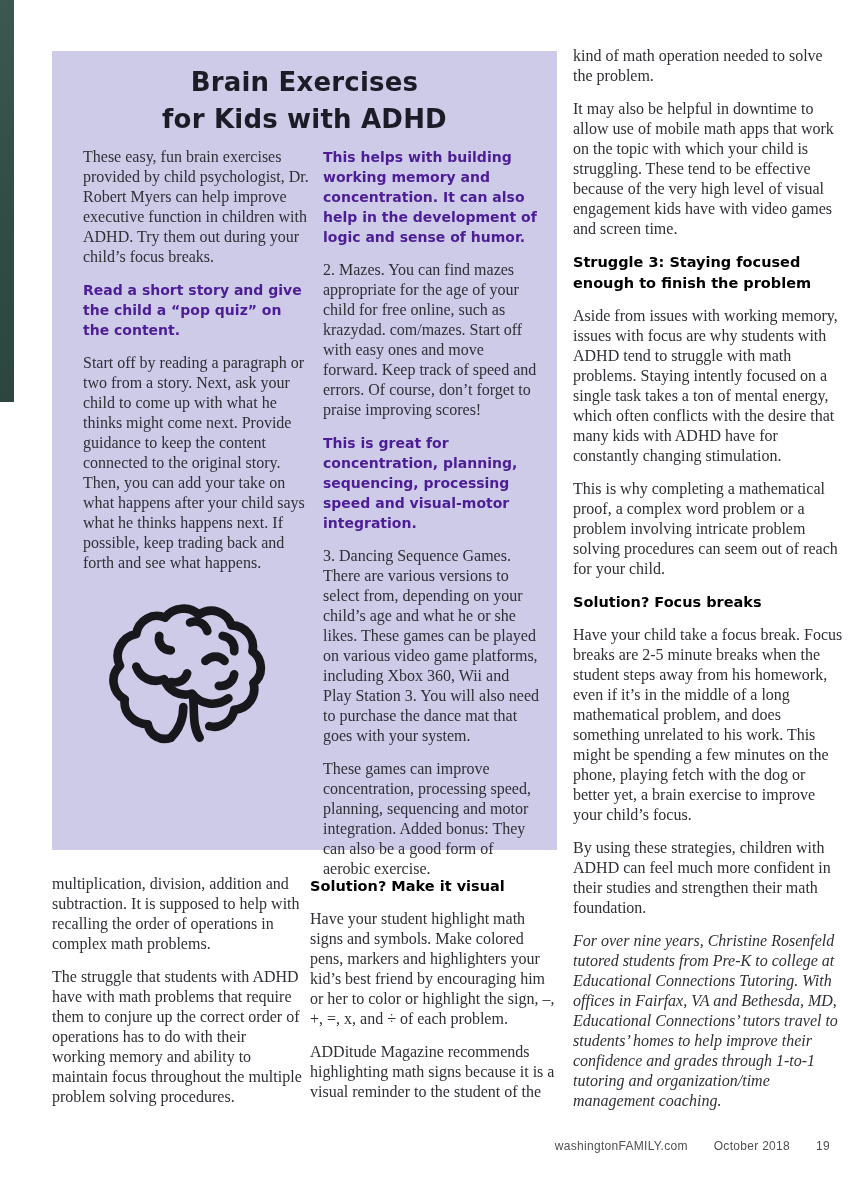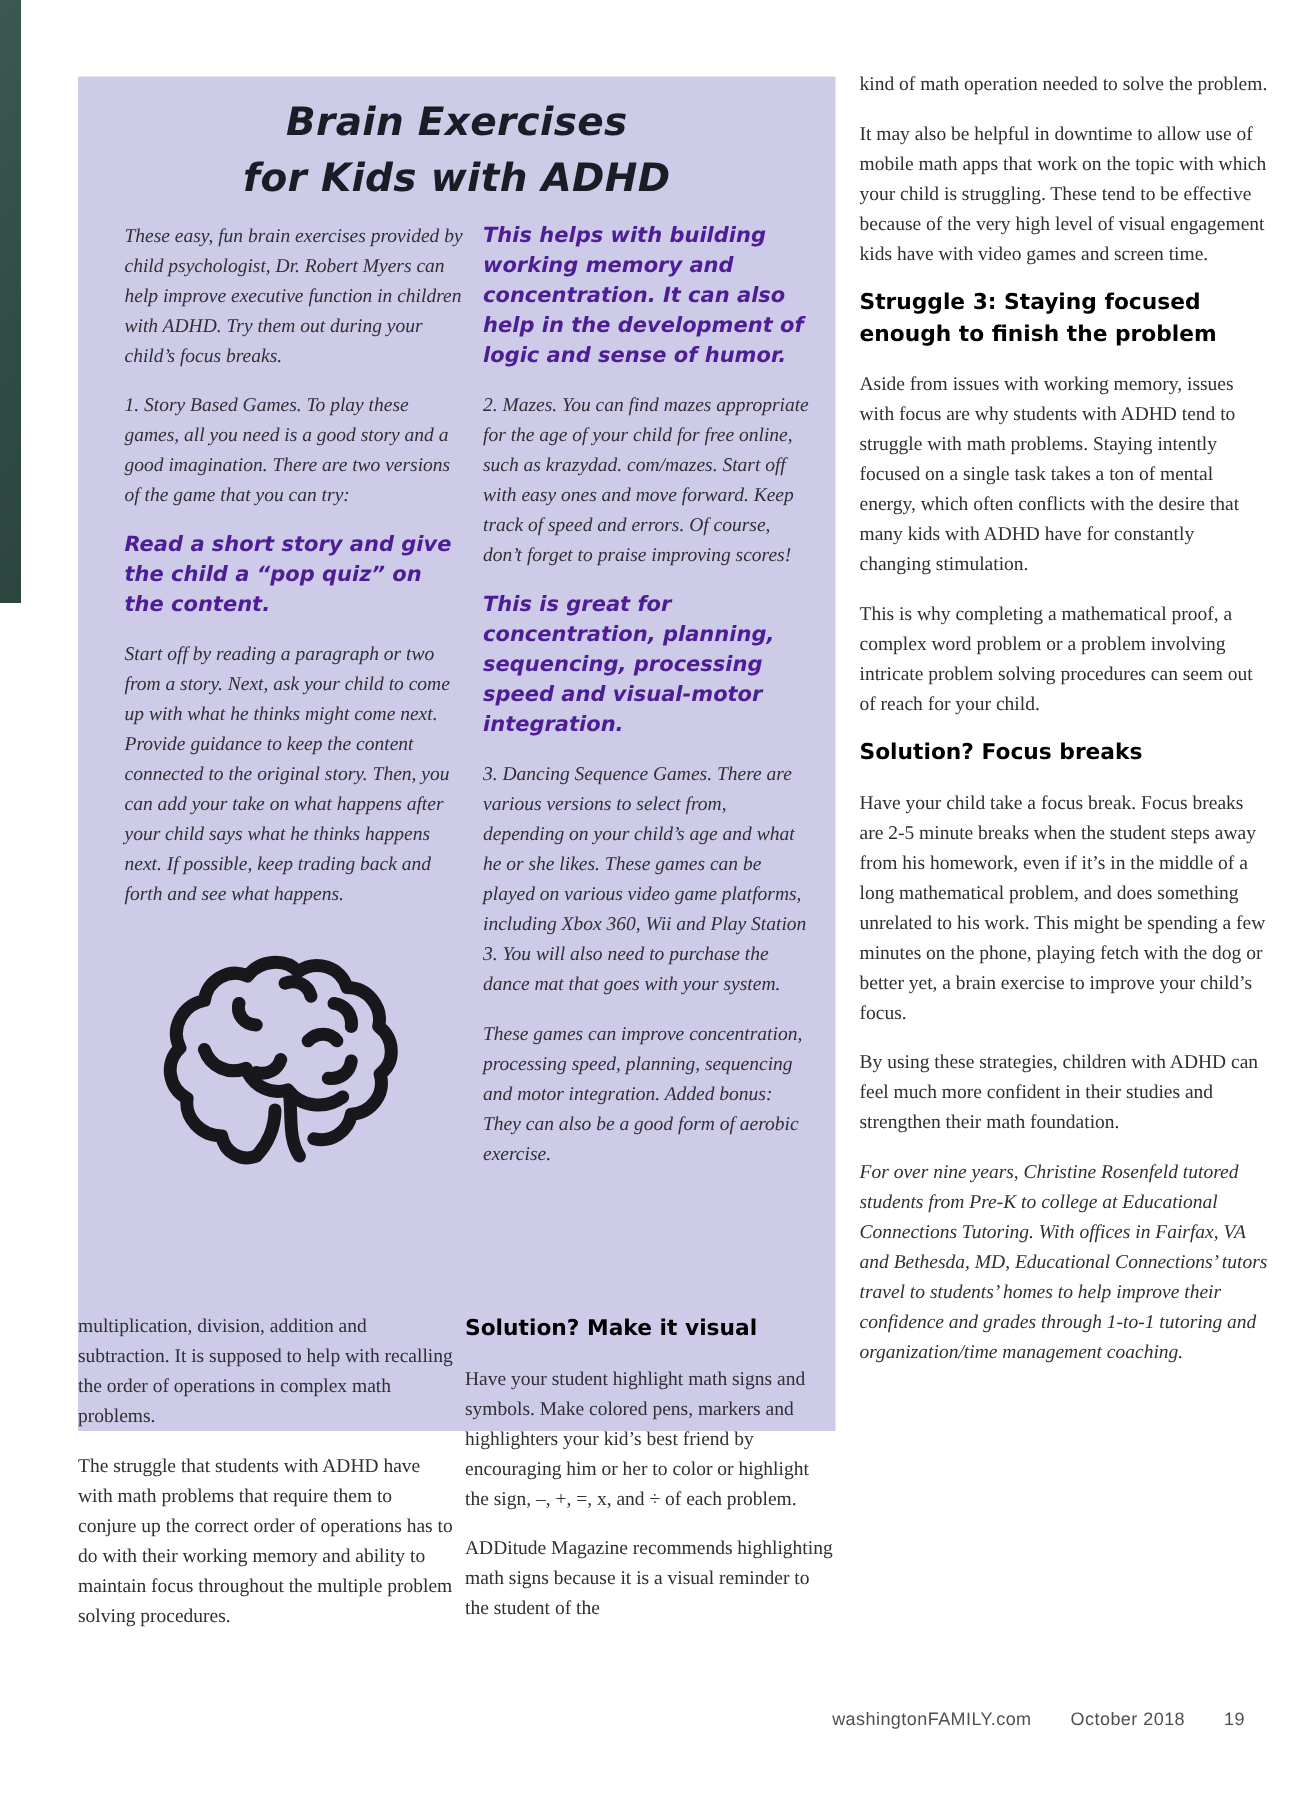--- a/index.html
+++ b/index.html
@@ -5,33 +5,33 @@
   html,body{margin:0;padding:0;}
   body{
     width:865px;height:1200px;position:relative;background:#ffffff;
     font-family:"Liberation Serif", serif;overflow:hidden;
   }
   .green-strip{
     position:absolute;left:0;top:0;width:14px;height:402px;
     background:linear-gradient(135deg,#3c5850 0%,#314c45 55%,#2c463f 100%);
   }
   .purple-box{
-    position:absolute;left:52px;top:51px;width:505px;height:903px;
-    background:#cecbe8;box-sizing:border-box;font-style:italic;
+    position:absolute;left:52px;top:51px;width:505px;height:799px;
+    background:#cecbe8;box-sizing:border-box;
   }
   .box-title{
     margin-top:13px;text-align:center;
     font-family:"DejaVu Sans", sans-serif;font-weight:700;
     font-size:26px;line-height:37px;color:#1c1c26;letter-spacing:.2px;
   }
-  .box-cols{display:flex;gap:12px;padding:9px 16px 0 31px;box-sizing:border-box;}
+  .box-cols{display:flex;gap:12px;padding:9px 16px 0 31px;box-sizing:border-box;justify-content:space-between;}
   .bcol1{width:227px;flex:none;}
   .bcol2{width:218px;flex:none;}
   .serif{
-    font-family:"Liberation Serif", serif;font-size:13px;line-height:20px;
+    font-family:"Liberation Serif", serif;font-size:16px;line-height:20px;
     color:#2f2f35;margin:0 0 13px 0;
   }
   .callout{
     font-family:"DejaVu Sans", sans-serif;font-weight:700;
     font-size:14px;line-height:20px;color:#4c1d95;margin:0 0 13px 0;
   }
   .purple-head{
     font-family:"DejaVu Sans", sans-serif;font-weight:700;
     font-size:14.5px;line-height:21px;color:#000000;margin:6px 0 12px 0;
   }
@@ -51,21 +51,20 @@
 <div class="green-strip"></div>
 
 <div class="purple-box">
   <div class="box-title">
     <div>Brain Exercises</div>
     <div>for Kids with ADHD</div>
   </div>
   <div class="box-cols">
     <div class="bcol1">
       <p class="serif">These easy, fun brain exercises provided by child psychologist, Dr. Robert Myers can help improve executive function in children with ADHD. Try them out during your child’s focus breaks.</p>
-      <p class="serif">1. Story Based Games. To play these games, all you need is a good story and a good imagination. There are two versions of the game that you can try:</p>
       <p class="callout">Read a short story and give the child a “pop quiz” on the content.</p>
       <p class="serif">Start off by reading a paragraph or two from a story. Next, ask your child to come up with what he thinks might come next. Provide guidance to keep the content connected to the original story. Then, you can add your take on what happens after your child says what he thinks happens next. If possible, keep trading back and forth and see what happens.</p>
       <div class="brain-wrap">
         <svg viewBox="0 0 210 175" width="204" height="168" aria-hidden="true">
           <g fill="none" stroke="#17171c" stroke-width="9" stroke-linecap="round" stroke-linejoin="round">
             <path d="M84 158c-10 4-22-2-24-14-14 0-26-12-24-26-13-7-16-25-5-35-7-14 2-30 17-33 2-14 17-23 30-17 8-11 26-13 35-3 13-9 30-3 34 11 15 0 25 14 22 27 11 8 12 25 1 33 4 14-6 27-20 28-2 12-14 20-26 17"></path>
             <path d="M48 84c4 12 17 18 29 13 4 12 17 19 29 15 9 12 26 14 38 5"></path>
             <path d="M84 158c8-8 13-20 13-32"></path>
             <path d="M107 114c2 16-1 32 7 44"></path>
             <path d="M72 52c-2 8 4 15 12 15"></path>

